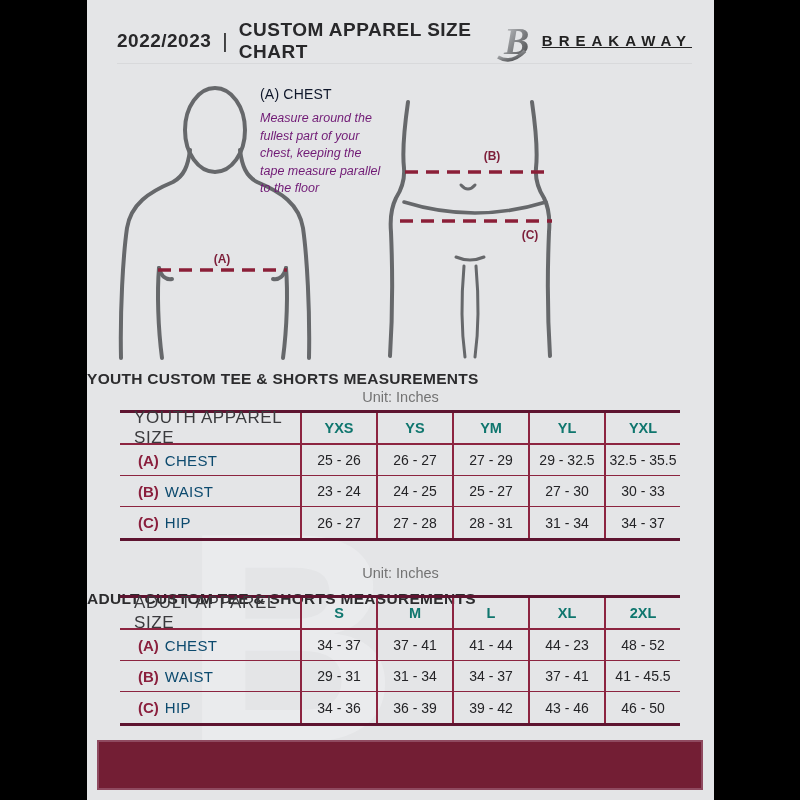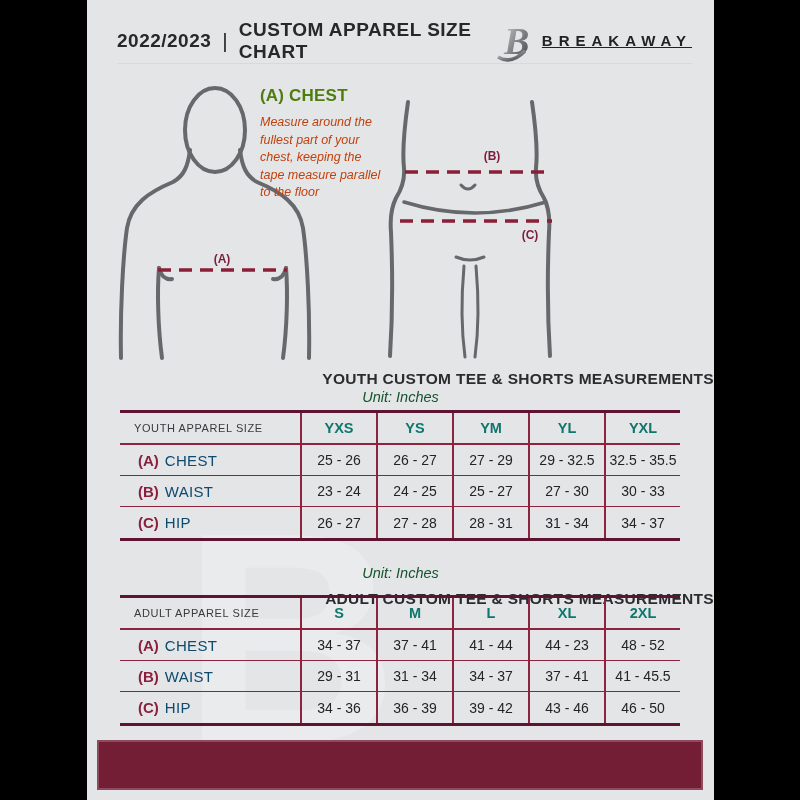--- a/index.html
+++ b/index.html
@@ -28,54 +28,54 @@
   .brand-name {
     font-weight:700; font-size:15px; color:#222; letter-spacing:6px;text-decoration:underline;
   }
   
   .fig-svg { position:absolute; left:0; top:80px; width:627px; height:290px; }
   .marker {
     position:absolute; font-size:12px; font-weight:700; color:#7d1f3a;
     width:40px; text-align:center;
   }
   .guide-block { position:absolute; color:#8a2a44; }
-  .guide-head { font-weight:700; font-size:17px; color:#4d7c0f; letter-spacing:0.2px; }
+  .guide-head { font-weight:400; font-size:14px; color:#0f172a; letter-spacing:0.2px; }
   .guide-desc {
     margin-top:8px; font-style:italic; font-size:12.5px; line-height:1.4;
-    white-space:pre-line; color:#c2410c;
+    white-space:pre-line; color:#701a75;
   }
   
   .tbl-title {
-    position:absolute; left:0; width:100%; text-align:right;
+    position:absolute; left:0; width:100%; text-align:left;
     font-weight:700; font-size:15.5px; color:#2c2c2e; letter-spacing:0.3px;
   }
   .tbl-unit {
     position:absolute; left:0; width:100%; text-align:center;
-    font-style:italic; font-size:14.5px; color:#14532d;
+    font-size:14.5px; color:#737373;
   }
   
   .size-table {
     position:absolute; left:33px; width:560px; z-index:1;
     display:grid;
     grid-template-columns:180px repeat(5, 76px);
     grid-template-rows:32px 31px 31px 31px;
     border-top:3px solid #5e1430;
     border-bottom:3px solid #5e1430;
   }
   .st-cell {
     display:flex; align-items:center; justify-content:center;
     border-bottom:1.5px solid #8c2440;
     font-size:14px; color:#242427;
   }
   .st-cell.vline { border-left:2px solid #8c2440; }
   .st-cell.hd { border-bottom:2px solid #8c2440; }
   .st-cell.last { border-bottom:none; }
   .st-corner {
     justify-content:flex-start; padding-left:14px;
-    font-size:11px; letter-spacing:0.6px; color:#3a3a3d;
+    font-size:17px; letter-spacing:0.6px; color:#3a3a3d;
   }
   .st-colhead { font-weight:700; font-size:14.5px; color:#0f766e; }
   .st-rowlabel { justify-content:flex-start; padding-left:18px; font-size:15px; }
   .st-rowlabel .pfx { font-weight:700; color:#8a1f3d; margin-right:6px; }
   .st-rowlabel .lbl { color:#0c4a6e; letter-spacing:0.3px; }
   
   .footer-bar {
     position:absolute; left:10px; top:740px; width:606px; height:50px;
     background:#731e34; border:2px solid #8f4a60;
   }

